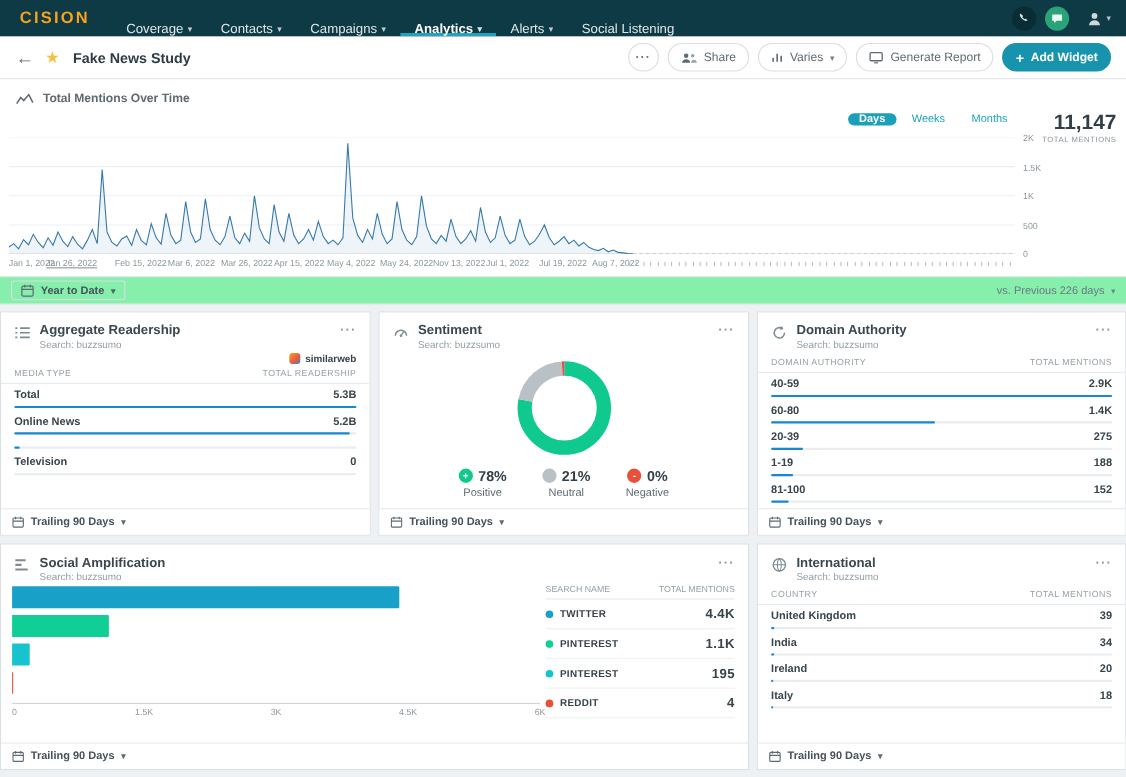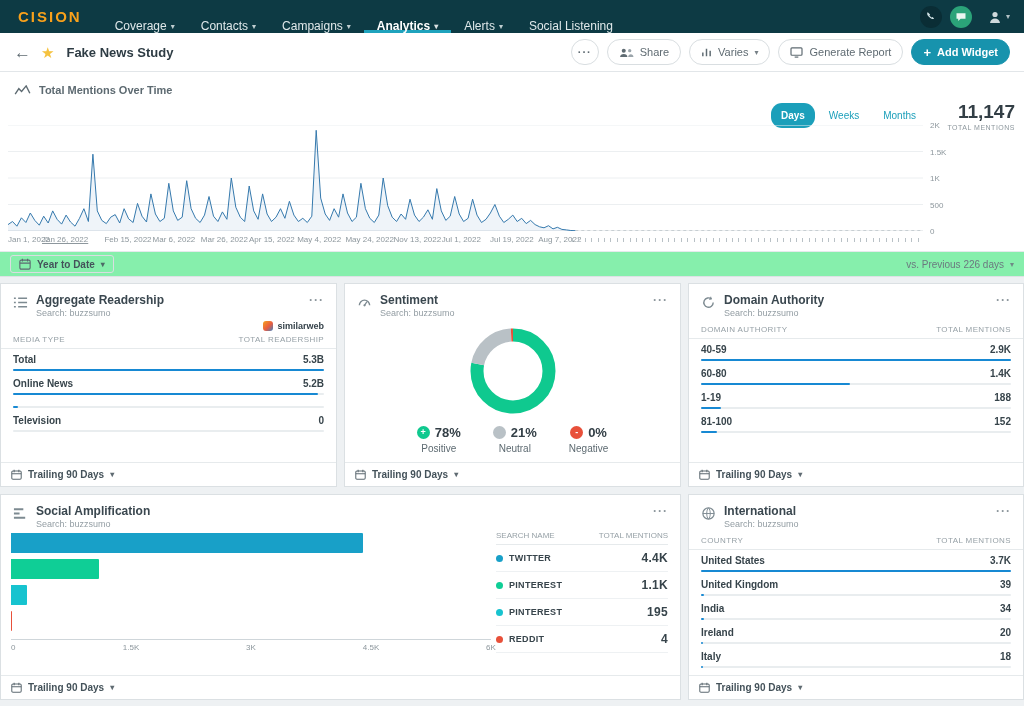--- a/index.html
+++ b/index.html
@@ -28,21 +28,21 @@
   .sub-right{margin-left:auto;display:flex;align-items:center;gap:8px}
   .pill{height:26px;border:1px solid #d9dee1;border-radius:14px;display:flex;align-items:center;gap:6px;padding:0 11px;font-size:11px;color:#5f6b72;background:#fff}
   .pill.circle{width:28px;padding:0;justify-content:center;font-weight:bold;letter-spacing:1px}
   .pill.primary{background:#1793ad;border-color:#1793ad;color:#fff;font-weight:bold}
   .pill .plus{font-size:13px;font-weight:bold}
 
   
   .mentions{position:absolute;top:72px;left:0;width:1024px;height:205px;background:#fff;border-bottom:1px solid #dde2e5}
   .mentions-head{display:flex;align-items:center;gap:8px;padding:12px 14px 0;color:#5d6a71;font-size:11px;font-weight:bold}
   .toggles{position:absolute;top:31px;right:98px;display:flex;align-items:center;gap:4px;font-size:10px}
-  .toggle{padding:7px 10px;border-radius:11px;color:#1b9fba}
+  .toggle{padding:0 10px;border-radius:11px;color:#1b9fba}
   .toggle.active{background:#1b9fba;color:#fff;font-weight:bold}
   .total-block{position:absolute;top:29px;right:9px;width:88px;text-align:right}
   .total-value{font-size:19px;font-weight:bold;color:#333f46}
   .total-label{font-size:7px;color:#8d979d;letter-spacing:.5px;margin-top:1px}
   .chart-svg{position:absolute;left:8px;top:53px}
   .axis-layer{position:absolute;inset:0;pointer-events:none}
   .axis-layer .ytick{position:absolute;left:930px;font-size:8px;color:#8d979d}
   .axis-layer .xtick{position:absolute;font-size:8px;color:#8d979d;white-space:nowrap;top:163px}
   .axis-layer .mtick{position:absolute;top:166px;width:1px;height:4px;background:#b9c1c6}
   .mentions-foot{position:absolute;bottom:0;left:0;right:0;height:25px;border-top:1px solid #e6eaec;display:flex;align-items:center;padding:0 10px;background:#86efac}
@@ -444,20 +444,29 @@
           <div class="trow-top">
             <span class="tlabel">60-80</span>
             <span class="tvalue">1.4K</span>
           </div>
           <div class="tbar">
             <div class="tbar-fill" style="width: 48%;"></div>
           </div>
         </div>
         <div class="trow">
           <div class="trow-top">
+            <span class="tlabel">20-39</span>
+            <span class="tvalue">275</span>
+          </div>
+          <div class="tbar">
+            <div class="tbar-fill" style="width: 9.5%;"></div>
+          </div>
+        </div>
+        <div class="trow">
+          <div class="trow-top">
             <span class="tlabel">1-19</span>
             <span class="tvalue">188</span>
           </div>
           <div class="tbar">
             <div class="tbar-fill" style="width: 6.5%;"></div>
           </div>
         </div>
         <div class="trow">
           <div class="trow-top">
             <span class="tlabel">81-100</span>
@@ -554,29 +563,20 @@
       </div>
       <div class="w-menu">···</div>
     </div>
     <div class="thead">
       <span>COUNTRY</span>
       <span>TOTAL MENTIONS</span>
     </div>
     <div id="intl-rows">
         <div class="trow">
           <div class="trow-top">
-            <span class="tlabel">United States</span>
-            <span class="tvalue">3.7K</span>
-          </div>
-          <div class="tbar">
-            <div class="tbar-fill" style="width: 100%;"></div>
-          </div>
-        </div>
-        <div class="trow">
-          <div class="trow-top">
             <span class="tlabel">United Kingdom</span>
             <span class="tvalue">39</span>
           </div>
           <div class="tbar">
             <div class="tbar-fill" style="width: 1.1%;"></div>
           </div>
         </div>
         <div class="trow">
           <div class="trow-top">
             <span class="tlabel">India</span>

